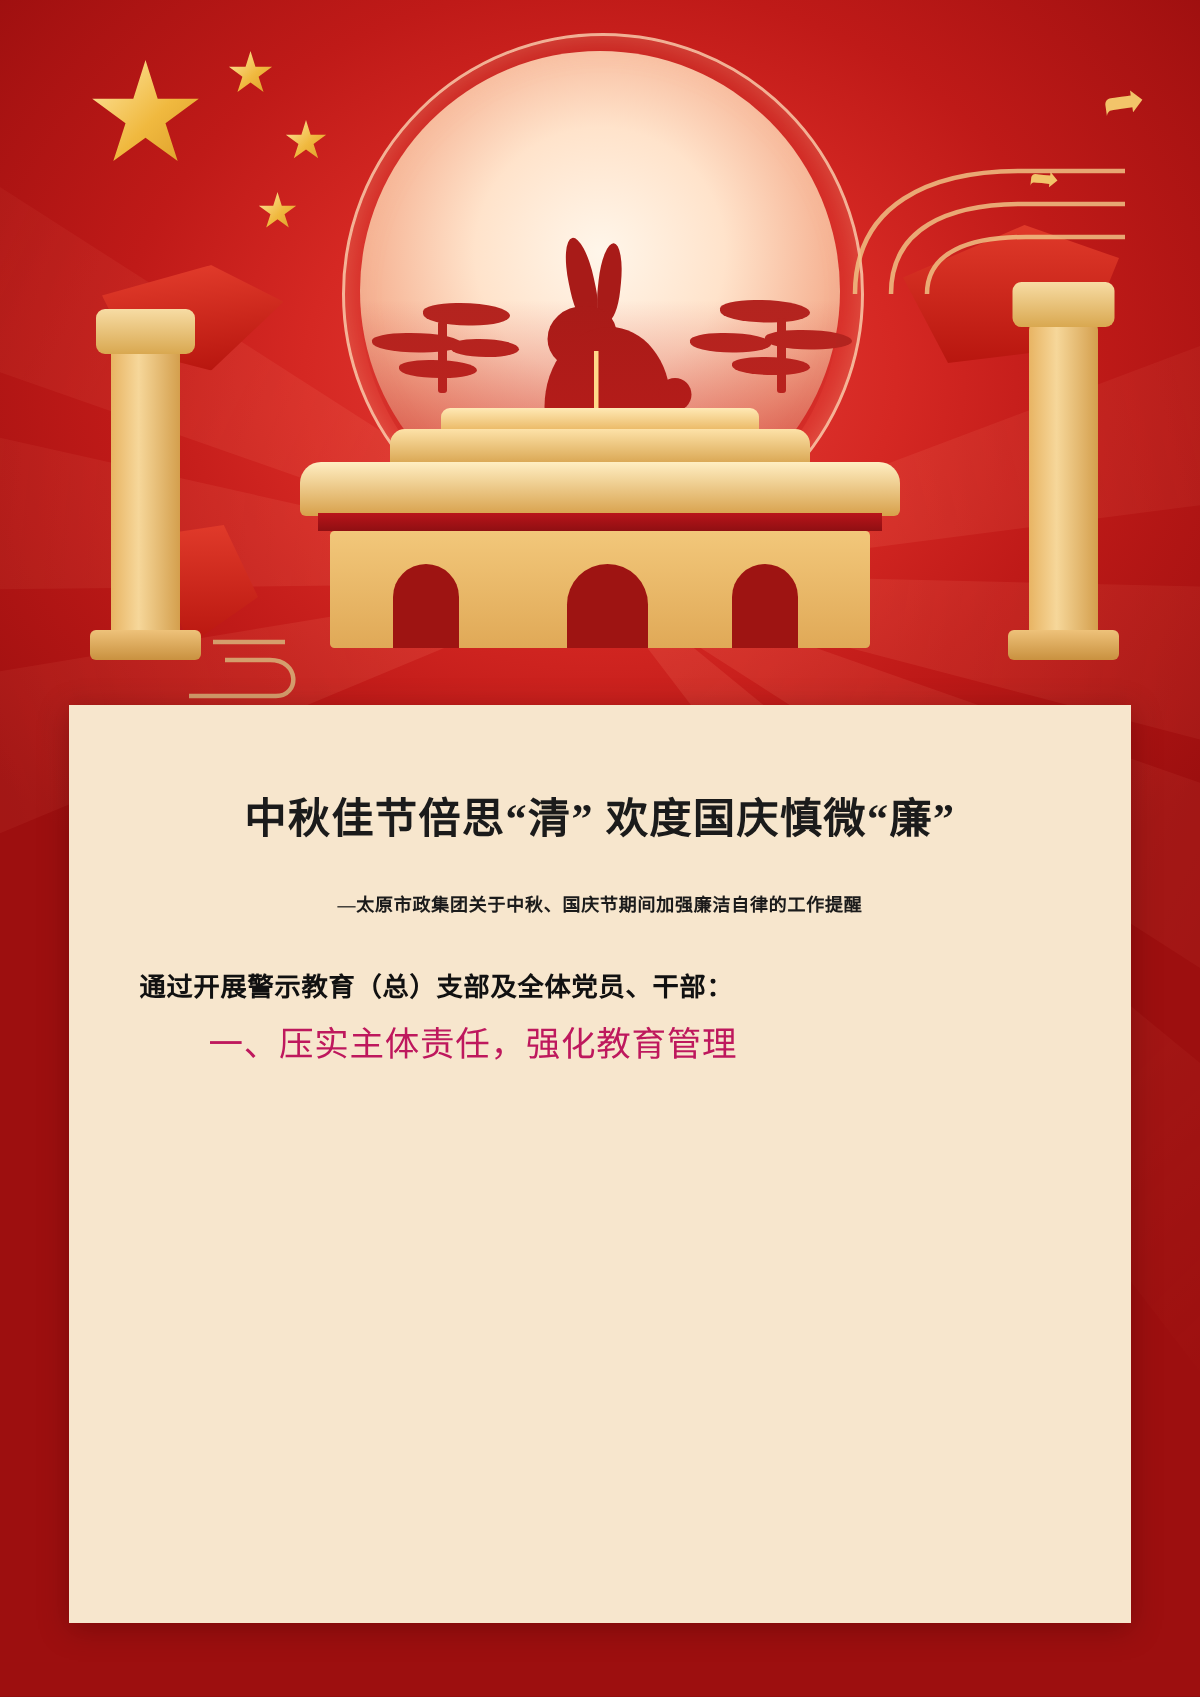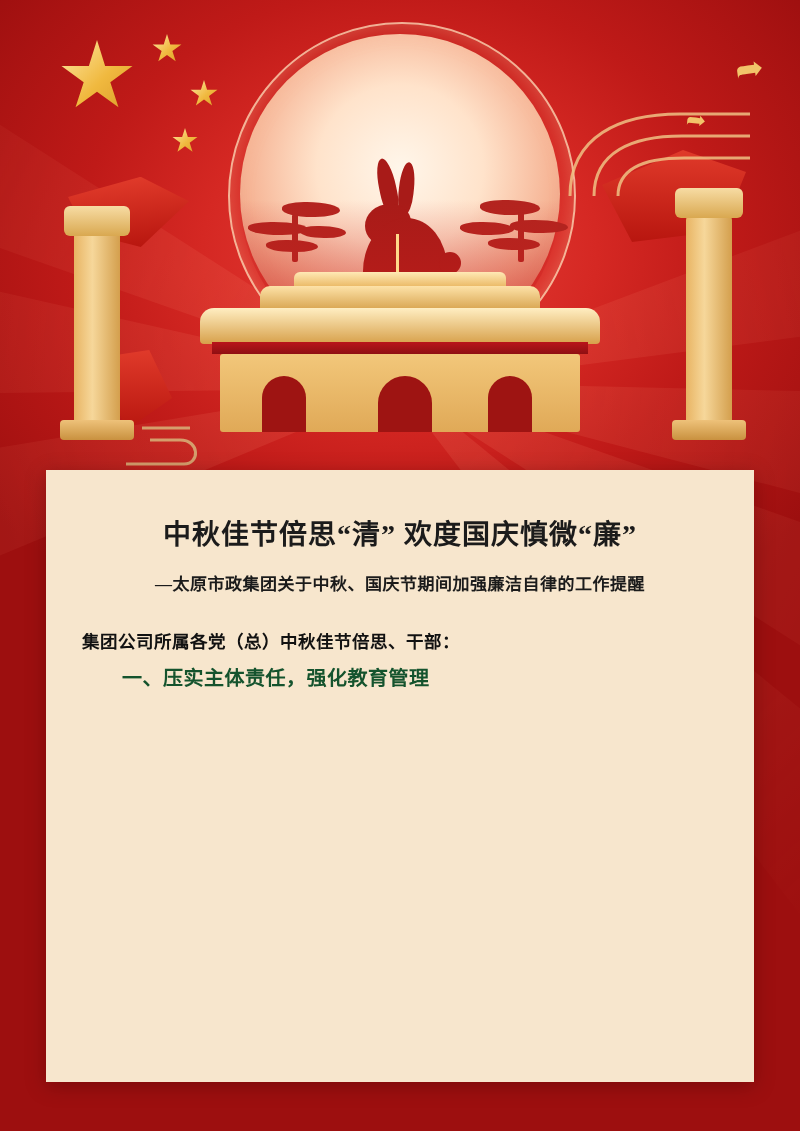--- a/index.html
+++ b/index.html
@@ -230,57 +230,57 @@
 
   
   .card {
     position: absolute;
     left: 46px;
     top: 470px;
     width: 708px;
     height: 612px;
     background: #f7e6cd;
     box-shadow: 0 4px 18px rgba(60,0,0,.35);
-    padding: 0;
+    padding: 11px;
     box-sizing: border-box;
   }
   .card-inner {
     padding: 42px 36px 0 36px;
   }
   .doc-title {
     text-align: center;
     font-size: 28px;
     font-weight: bold;
     color: #1b1b1b;
     letter-spacing: 1px;
     font-family: "Liberation Serif", "DejaVu Serif", serif;
   }
   .doc-subtitle {
     text-align: center;
-    font-size: 17px;
+    font-size: 12px;
     font-weight: bold;
     color: #1b1b1b;
-    margin-top: 18px;
+    margin-top: 30px;
     letter-spacing: .5px;
   }
   .doc-body { margin-top: 30px; }
   .doc-p {
     font-size: 17.5px;
     line-height: 1.95;
     color: #111;
     font-weight: bold;
     letter-spacing: .5px;
     text-align: justify;
   }
   .indent { text-indent: 2em; }
   .doc-heading {
-    font-size: 20px;
+    font-size: 23px;
     line-height: 1.95;
-    color: #14532d;
-    font-weight: bold;
+    color: #be185d;
+    font-weight: normal;
     text-indent: 2em;
     letter-spacing: .5px;
   }
 </style>
 </head>
 <body>
 
 <div class="poster">
 
   <div class="rays">
@@ -366,19 +366,19 @@
       <path d="M22,8 L70,8" fill="none" stroke="#d8b37a" stroke-width="3"></path>
     </svg>
   </div>
 
   <div class="card">
     <div class="card-inner">
       <div class="doc-title">中秋佳节倍思“清”  欢度国庆慎微“廉”</div>
       <div class="doc-subtitle">—太原市政集团关于中秋、国庆节期间加强廉洁自律的工作提醒</div>
 
       <div class="doc-body">
-        <div class="doc-p">集团公司所属各党（总）中秋佳节倍思、干部：</div>
+        <div class="doc-p">通过开展警示教育（总）支部及全体党员、干部：</div>
         <div class="doc-heading">一、压实主体责任，强化教育管理</div>
       </div>
     </div>
   </div>
 
 </div>
 
 </body></html>

